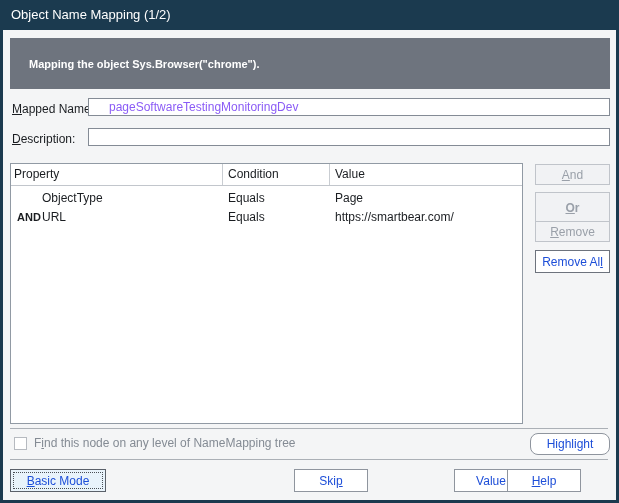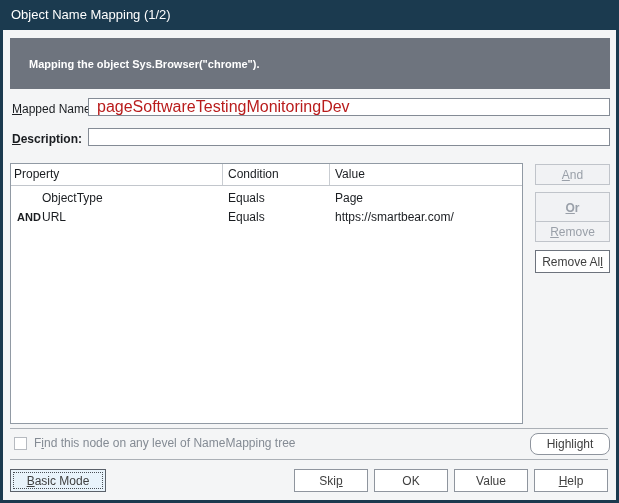--- a/index.html
+++ b/index.html
@@ -20,48 +20,48 @@
     background:#f4f5f6;
   }
   .banner {
     position:absolute; left:7px; top:8px; width:600px; height:51px;
     background:#6e747e; color:#ffffff; font-weight:bold; font-size:11px;
     display:flex; align-items:center; padding-left:19px;
   }
   .fieldlabel { position:absolute; left:9px; height:18px; line-height:18px; }
   .textinput {
     position:absolute; left:85px; width:522px; height:18px;
-    border:1px solid #848b95; background:#ffffff; color:#b91c1c;
-    font-family:"Liberation Sans", sans-serif; font-size:16px;
-    padding:0 8px; outline:none;
+    border:1px solid #848b95; background:#ffffff; color:#8b5cf6;
+    font-family:"Liberation Sans", sans-serif; font-size:12px;
+    padding:0 20px; outline:none;
   }
   .lbl-mapped { top:70px; }
   .inp-mapped { top:68px; }
-  .lbl-desc   { top:100px;font-weight:bold; }
+  .lbl-desc   { top:100px; }
   .inp-desc   { top:98px; }
 
   .proptable {
     position:absolute; left:7px; top:133px; width:513px; height:261px;
     background:#ffffff; border:1px solid #919aa4;
   }
   .thead { display:flex; height:22px; border-bottom:1px solid #c2c6cc; background:#ffffff; }
   .th { line-height:21px; padding-left:3px; border-right:1px solid #c9cdd2; }
   .th.c1 { width:212px; }
   .th.c2 { width:107px; padding-left:5px; }
   .th.c3 { flex:1; padding-left:5px; border-right:none; }
   .tbody { padding-top:3px; }
   .tr { display:flex; height:19px; line-height:19px; }
   .td1 { width:212px; display:flex;align-items:flex-end; }
   .logic { width:31px; padding-left:6px; font-weight:bold; font-size:11px; line-height:19px; }
   .td2 { width:107px; padding-left:5px; }
   .td3 { flex:1; padding-left:5px; }
 
   .btn {
     position:absolute; background:#ffffff; border:1px solid #8f959e;
-    font-family:"Liberation Sans", sans-serif; font-size:12px; color:#404040;
+    font-family:"Liberation Sans", sans-serif; font-size:12px; color:#1d4ed8;
     text-align:center; display:flex; align-items:center; justify-content:center;
     cursor:default; padding:0;
   }
   .btn.disabled { background:#f1f2f4; border-color:#c0c4ca; color:#9aa0a9; }
   .mn { text-decoration:underline; }
 
   .btn-and       { left:532px; top:134px; width:75px; height:21px; }
   .btn-or        { left:532px; top:162px; width:75px; height:32px;font-weight:bold; }
   .btn-remove    { left:532px; top:191px; width:75px; height:21px; }
   .btn-removeall { left:532px; top:220px; width:75px; height:23px; border-color:#6d737d; }
@@ -80,21 +80,21 @@
   .btn-highlight { left:527px; top:403px; width:80px; height:22px;border-radius:8px; }
 
   .btn-basic {
     left:7px; top:439px; width:96px; height:23px;
     background:#e8f3fb; border:1px solid #5a6069;
     outline:1px dotted #4a4f55; outline-offset:-4px;
   }
   .btn-skip   { left:291px; top:439px; width:74px; height:23px; }
   .btn-ok     { left:371px; top:439px; width:74px; height:23px; }
   .btn-cancel { left:451px; top:439px; width:74px; height:23px; }
-  .btn-help   { left:531px; top:439px; width:74px; height:23px; }
+  .btn-help   { left:504px; top:439px; width:74px; height:23px; }
 </style>
 </head>
 <body>
 
 <div class="window">
 
   <div class="titlebar">Object Name Mapping (1/2)</div>
 
   <div class="client">
 
@@ -158,23 +158,20 @@
 
     <div class="sep sep2"></div>
 
     <button class="btn btn-basic">
         <span><span class="mn">B</span><span>asic Mode</span></span>
       </button>
 
     <button class="btn btn-skip">
         <span><span>Ski</span><span class="mn">p</span></span>
       </button>
-    <button class="btn btn-ok">
-        <span>OK</span>
-      </button>
     <button class="btn btn-cancel">
         <span>Value</span>
       </button>
     <button class="btn btn-help">
         <span><span class="mn">H</span><span>elp</span></span>
       </button>
 
   </div>
 </div>
 

